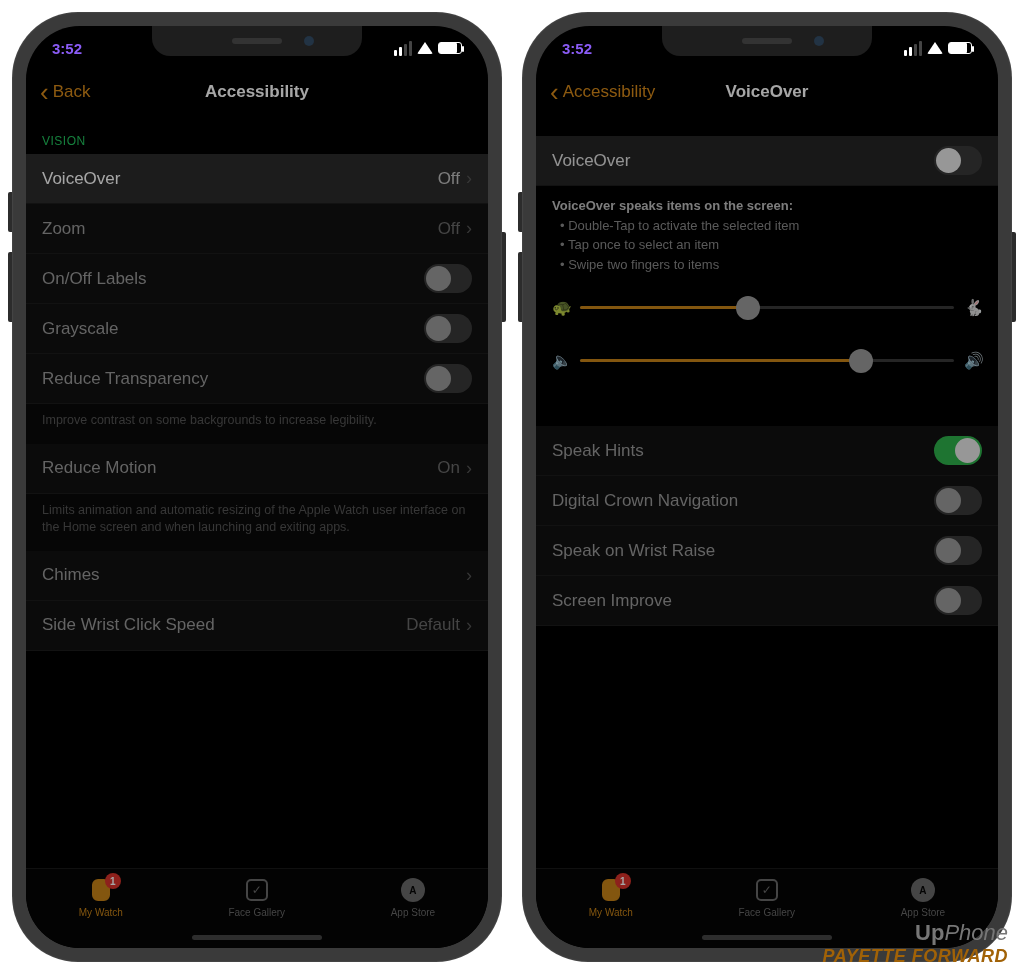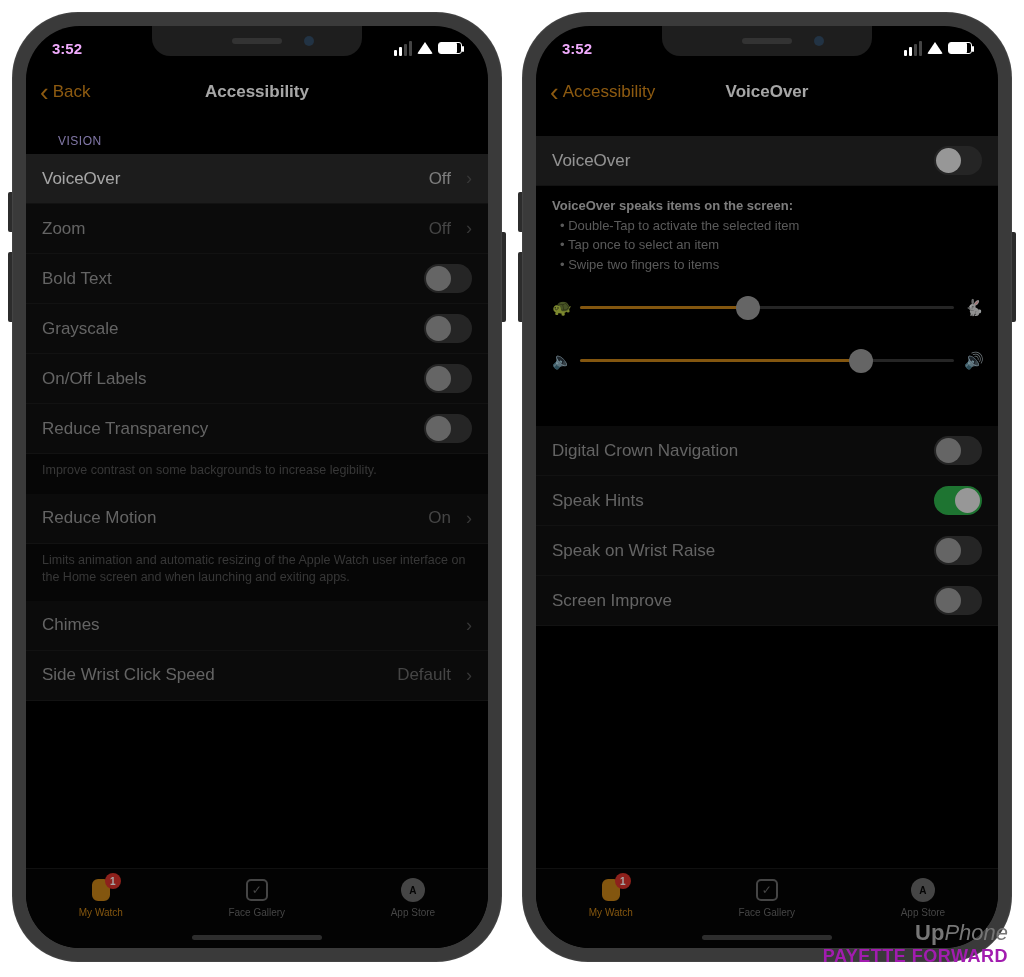--- a/index.html
+++ b/index.html
@@ -59,21 +59,21 @@
     display:flex; align-items:center; justify-content:center; gap:40px;
   }
   .speaker { width:50px; height:6px; background:#333; border-radius:3px; }
   .cam { width:10px; height:10px; background:#223344; border-radius:50%; position:absolute; right:48px; top:10px; }
   .statusbar {
     height: 44px;
     display:flex;
     justify-content:space-between;
     align-items:center;
     padding: 0 26px;
-    color:#f0abfc;
+    color:#8b5cf6;
     font-size:15px;
     font-weight:600;
     z-index:4;
   }
   .statusbar .right { display:flex; gap:5px; align-items:center; }
   .sig { display:flex; gap:2px; align-items:flex-end; }
   .sig span { width:3px; background:#fff; border-radius:1px; }
   .sig span:nth-child(1){height:6px;}
   .sig span:nth-child(2){height:9px;}
   .sig span:nth-child(3){height:12px;background:#444;}
@@ -107,39 +107,39 @@
     cursor:pointer;
   }
   .chev { font-size:26px; line-height:1; font-weight:300; }
 
   .content {
     flex:1;
     overflow:hidden;
     font-size:16px;
   }
   .group-label {
-    color:#c4b5fd;
+    color:#22c55e;
     font-size:12px;
     letter-spacing:0.5px;
-    padding: 20px 32px 6px;
+    padding: 20px 16px 6px;
     text-transform:uppercase;
   }
   .row {
     background:#111;
     color:#9a9a9a;
     height:50px;
     display:flex;
     align-items:center;
     justify-content:space-between;
     padding:0 16px;
     border-bottom:1px solid #1c1c1c;
     font-size:17px;
   }
   .row .label { color:#9a9a9a; }
-  .row .val { color:#6a6a6a; display:flex; align-items:center; gap:15px;}
+  .row .val { color:#6a6a6a; display:flex; align-items:center; gap:6px;}
   .row.highlight { background:#2b2b2b; }
   .row.highlight .label { color:#fff; }
   .row.highlight .val { color:#c0c0c0; }
   .row .chev-r { color:#555; font-size:18px; }
   .footer-note {
     color:#555;
     font-size:12.5px;
     padding:8px 16px 14px;
     line-height:1.4;
     background:#0a0a0a;
@@ -219,21 +219,21 @@
     position:absolute; inset:0; background:rgba(0,0,0,0.35); pointer-events:none;
     border-radius:54px;
   }
 
   .watermarks {
     position:absolute; right:16px; bottom:10px; text-align:right;
     color:#888;pointer-events:none;
   }
   .watermarks .wm1{font-style:italic;font-size:22px;color:#777;}
   .watermarks .wm1 b{font-weight:700;font-style:normal;}
-  .watermarks .wm2{font-weight:800;font-size:18px;color:#a21caf;letter-spacing:0.5px;}
+  .watermarks .wm2{font-weight:800;font-style:italic;font-size:18px;color:#a16207;letter-spacing:0.5px;}
 </style>
 </head>
 <body>
 
 <div class="phone">
   <div class="rbtn"></div>
   <div class="screen">
     <div class="notch">
         <div class="speaker"></div>
         <div class="cam"></div>
@@ -274,33 +274,27 @@
           </span>
       </div>
       <div class="row">
         <span class="label">Zoom</span>
         <span class="val">
             <span>Off</span>
             <span class="chev-r">›</span>
           </span>
       </div>
       <div class="row">
-        <span class="label">Bold Text</span>
+        <span class="label">On/Off Labels</span>
         <span class="toggle">
             <span class="knob"></span>
           </span>
       </div>
       <div class="row">
         <span class="label">Grayscale</span>
-        <span class="toggle">
-            <span class="knob"></span>
-          </span>
-      </div>
-      <div class="row">
-        <span class="label">On/Off Labels</span>
         <span class="toggle">
             <span class="knob"></span>
           </span>
       </div>
       <div class="row">
         <span class="label">Reduce Transparency</span>
         <span class="toggle">
             <span class="knob"></span>
           </span>
       </div>
@@ -426,28 +420,28 @@
               <div class="fill" id="vol-fill" style="width: 75%;"></div>
               <div class="knob" id="vol-knob" style="left: 75%;"></div>
             </div>
           <span class="icon">🔊</span>
         </div>
       </div>
 
       <div style="height:40px"></div>
 
       <div class="row">
-        <span class="label">Digital Crown Navigation</span>
-        <span class="toggle">
-            <span class="knob"></span>
-          </span>
-      </div>
-      <div class="row">
         <span class="label">Speak Hints</span>
         <span class="toggle on">
+            <span class="knob"></span>
+          </span>
+      </div>
+      <div class="row">
+        <span class="label">Digital Crown Navigation</span>
+        <span class="toggle">
             <span class="knob"></span>
           </span>
       </div>
       <div class="row">
         <span class="label">Speak on Wrist Raise</span>
         <span class="toggle">
             <span class="knob"></span>
           </span>
       </div>
       <div class="row">

